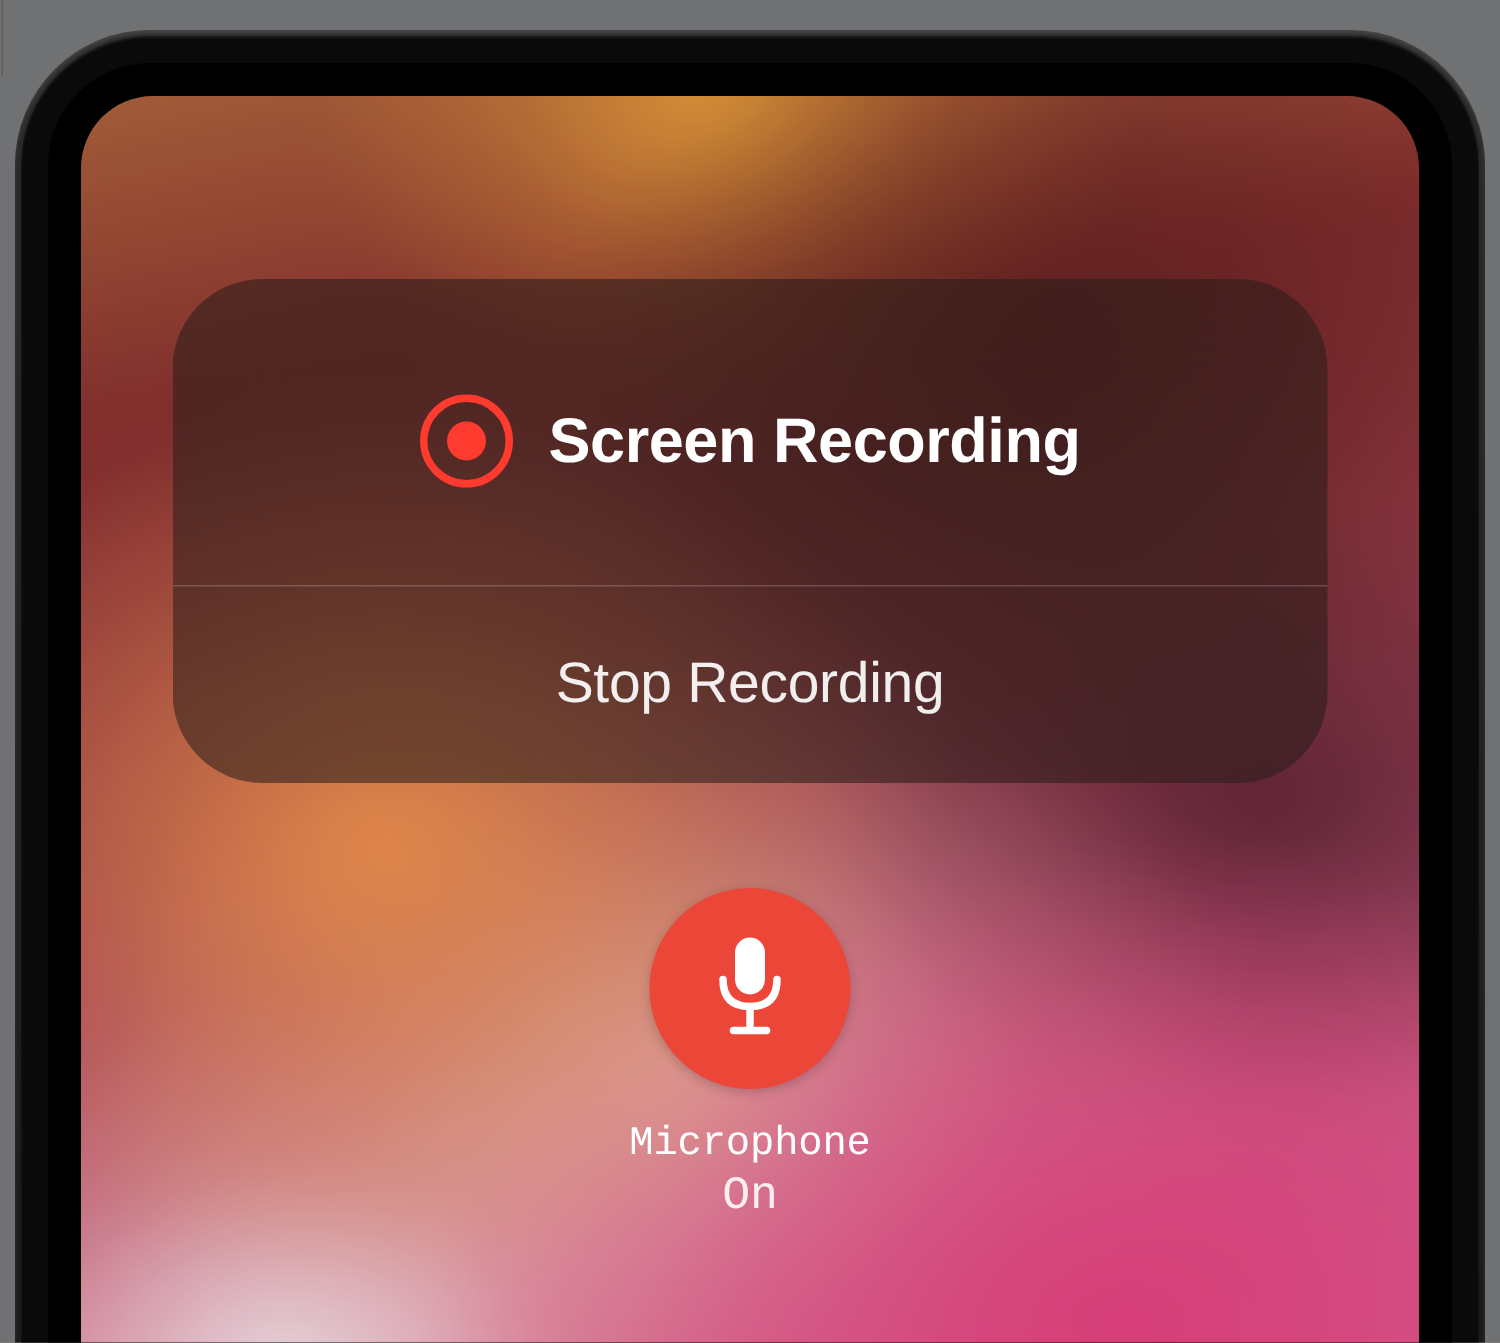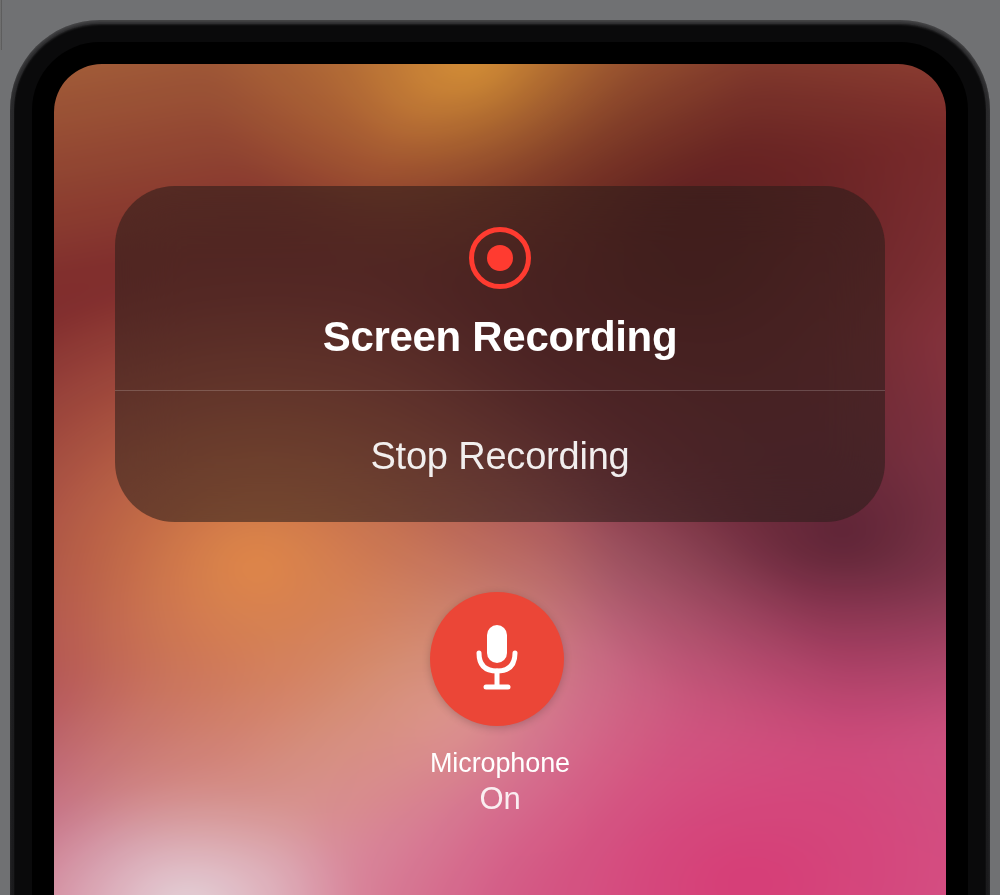--- a/index.html
+++ b/index.html
@@ -110,21 +110,21 @@
       border-radius: 60px;
       display: flex;
       flex-direction: column;
       overflow: hidden;
       position: relative;
     }
     
     .panel-top {
       flex: 1.15;
       display: flex;
-      flex-direction: column;
+      flex-direction: row;
       align-items: center;
       justify-content: center;
       gap: 24px;
       padding-top: 12px;
     }
     
     .record-icon {
       width: 62px;
       height: 62px;
       position: relative;
@@ -177,20 +177,22 @@
       border: none;
       cursor: pointer;
       width: 100%;
       height: 100%;
     }
     
     .mic-section {
       margin-top: 70px;
       display: flex;
       flex-direction: column;
+      align-items: center;
+      font-family: Liberation Mono, monospace;
     }
     
     .mic-button {
       width: 134px;
       height: 134px;
       background: #eb4637;
       border-radius: 50%;
       display: flex;
       align-items: center;
       justify-content: center;

